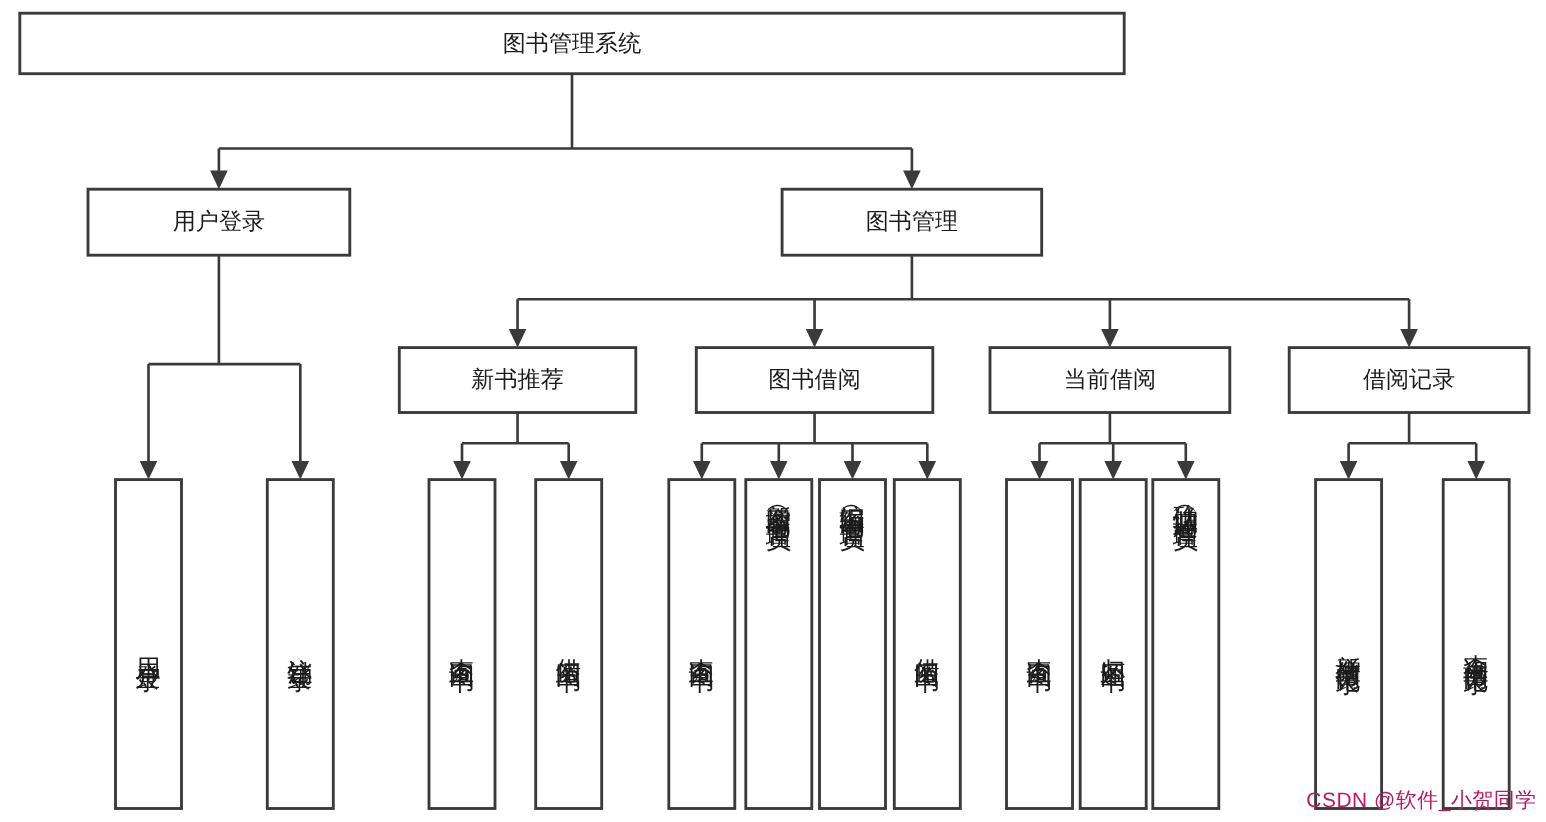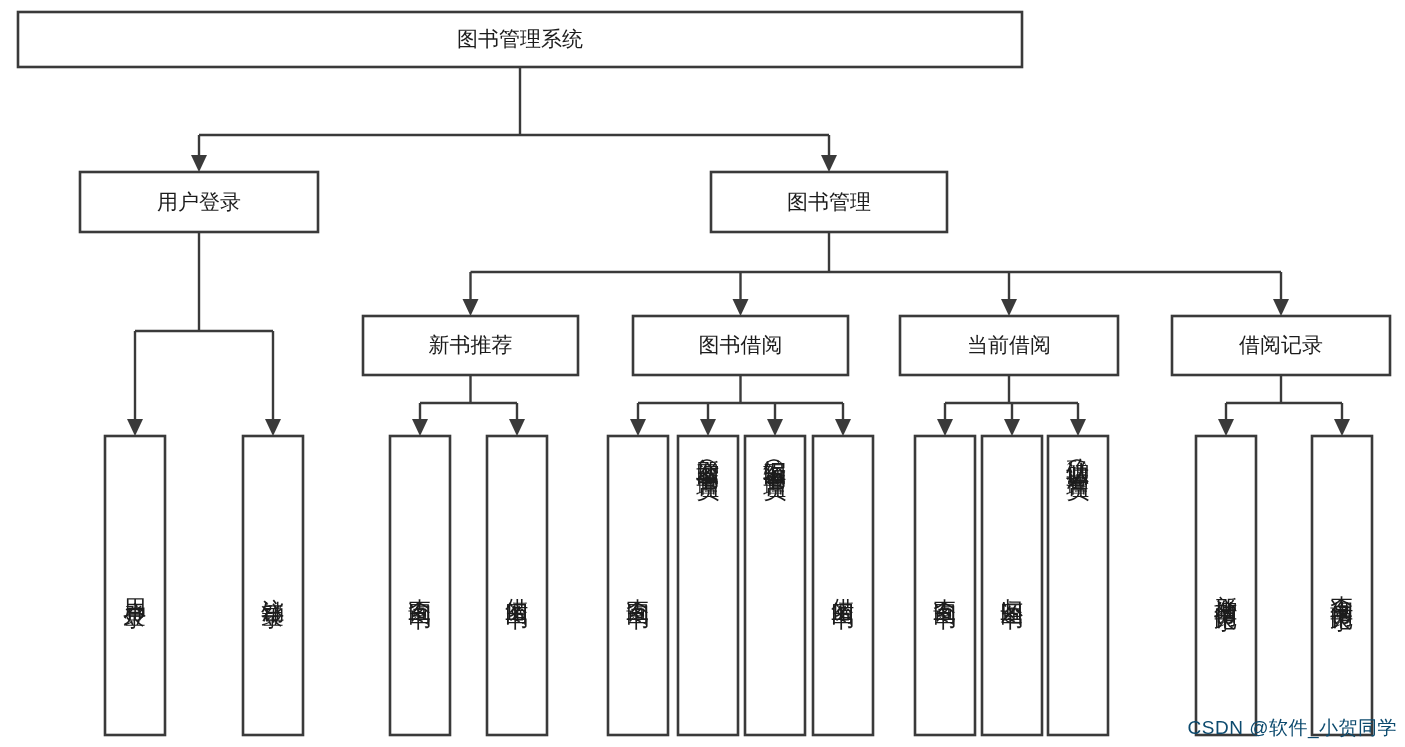--- a/index.html
+++ b/index.html
@@ -72,21 +72,21 @@
     color: #1c1c1c;
     white-space: nowrap;
     text-align: center;
   }
   .watermark {
     position: absolute;
     right: 8px;
     bottom: 6px;
     font-family: "Liberation Sans", "DejaVu Sans", sans-serif;
     font-size: 19px;
-    color: #0c4a6e;
+    color: #be185d;
     letter-spacing: 0.5px;
     white-space: nowrap;
     user-select: none;
     text-align: right;
   }
 </style>
 </head>
 <body>
 
 <div id="diagram-root">

